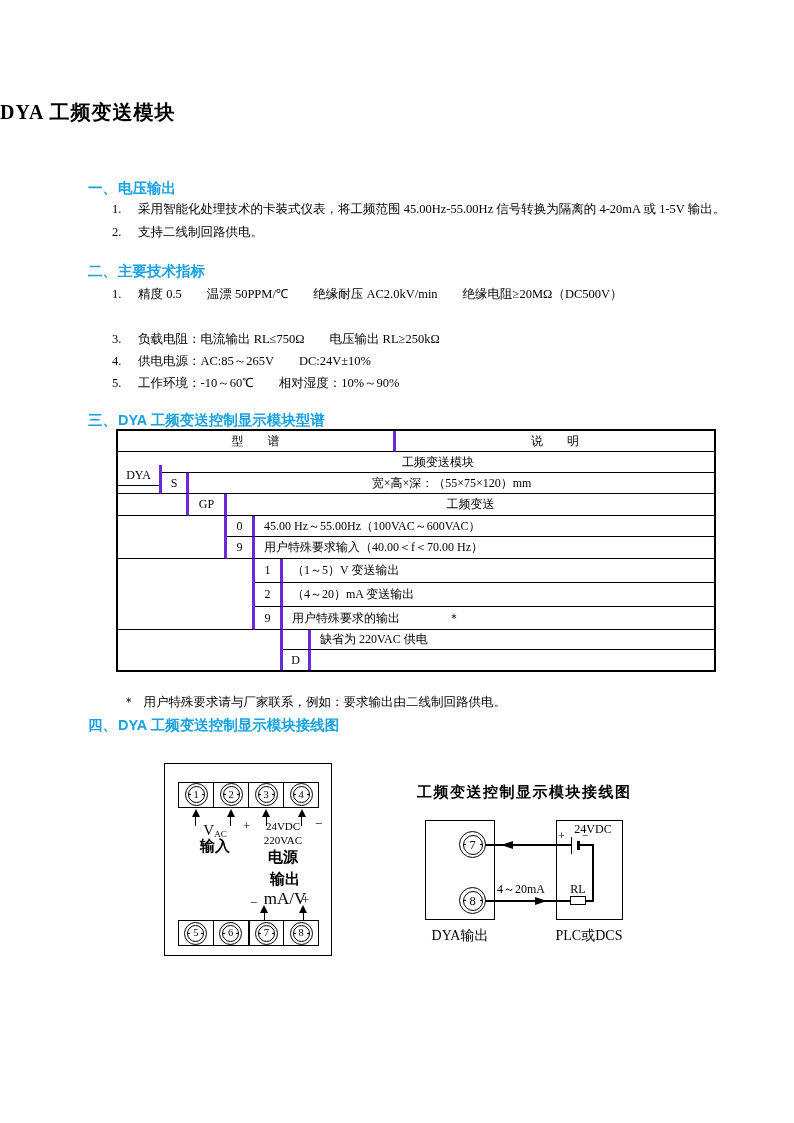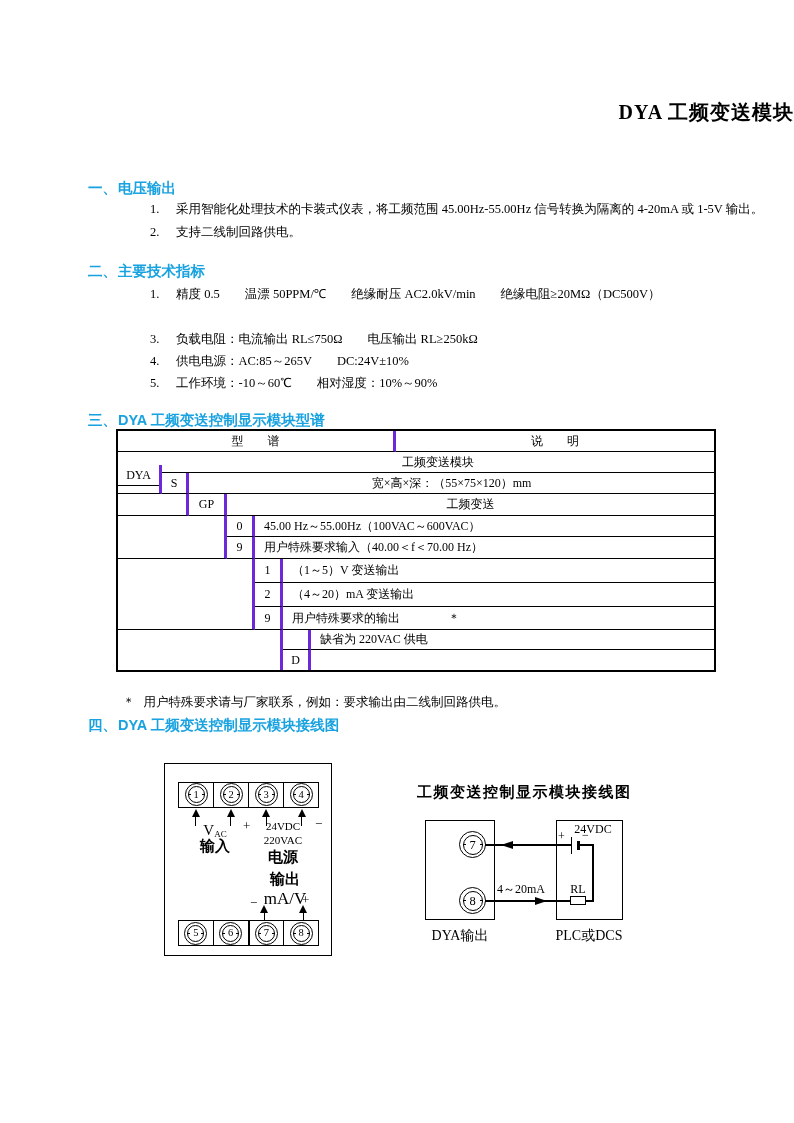--- a/index.html
+++ b/index.html
@@ -1,26 +1,26 @@
 <!DOCTYPE html>
 <html><head>
 <meta charset="utf-8">
 <style>
   html,body{margin:0;padding:0;background:#fff;}
   .page{position:relative;width:794px;height:1123px;background:#ffffff;overflow:hidden;
         font-family:"Liberation Serif",serif;color:#000;}
 
-  .doc-title{position:absolute;top:99px;left:0;width:100%;text-align:right;
+  .doc-title{position:absolute;top:99px;left:0;width:100%;text-align:left;
              font-size:20px;font-weight:bold;letter-spacing:1px;}
 
   .sec-head{position:absolute;left:88px;font-family:"Liberation Sans",sans-serif;
             font-weight:bold;font-size:14.5px;color:#18a2e0;white-space:nowrap;}
   .sec-num{display:inline-block;min-width:30px;}
 
-  .list-row{position:absolute;left:112px;font-size:12.5px;line-height:16px;white-space:nowrap;margin-left:38px;}
+  .list-row{position:absolute;left:112px;font-size:12.5px;line-height:16px;white-space:nowrap;}
   .li-num{display:inline-block;width:26px;}
   .v-big{font-size:15px;}
   .v-sub{font-size:9px;vertical-align:-2px;letter-spacing:0;}
 
   
   .mtable{position:absolute;left:116px;top:429px;width:600px;height:243px;
           border:2px solid #000;box-sizing:border-box;}
   .tc{position:absolute;box-sizing:border-box;font-size:12px;display:flex;align-items:center;
       white-space:pre;overflow:hidden;}
   .tc.center{justify-content:center;text-align:center;}

